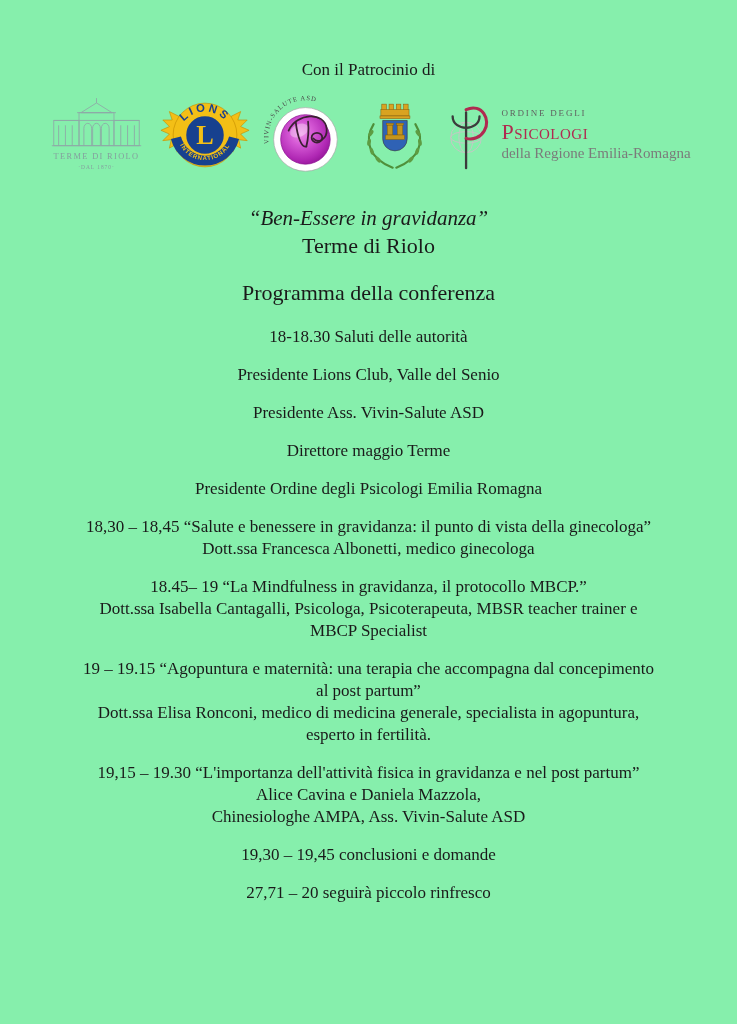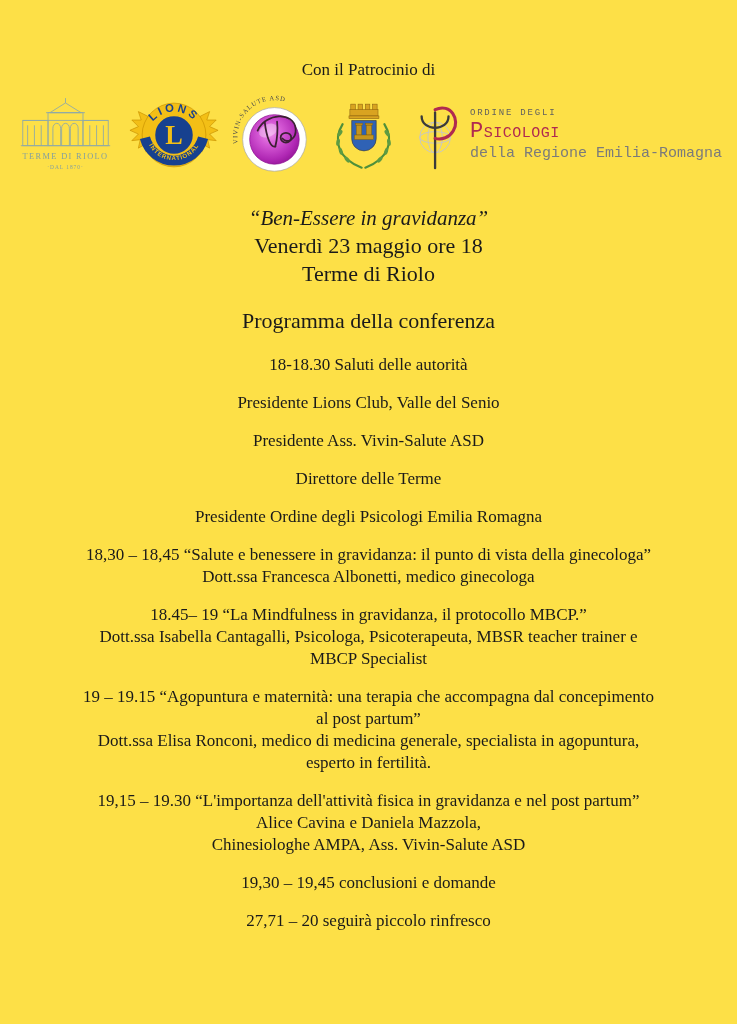--- a/index.html
+++ b/index.html
@@ -8,21 +8,21 @@
     --c-lions-gold:#f3bf16;
     --c-vivin:#b028b4;
     --c-terme:#8fa9a7;
     --c-crest-blue:#2f62b5;
     --c-crest-gold:#d9a320;
     --c-branch:#4f8f3a;
     --c-ink:#1a1a1a;
   }
   html,body{margin:0;padding:0;background:#fff;}
   .page{
-    width:737px;height:1024px;background:#fde047;overflow:hidden;
+    width:737px;height:1024px;background:#86efac;overflow:hidden;
     font-family:"Liberation Serif","DejaVu Serif",serif;color:var(--c-ink);
   }
   .center{text-align:center;}
   .patrocinio{padding-top:60px;font-size:17px;}
   .logos{margin-top:12px;display:flex;justify-content:center;align-items:center;gap:13px;height:86px;}
   .logo{flex:0 0 auto;display:block;}
   .title-block{margin-top:26px;font-weight:normal;font-size:22px;line-height:28px;}
   .title-line1{font-style:italic;font-size:21px;}
   .program{margin-top:20px;font-size:22px;}
   .schedule{margin-top:20px;font-size:17px;}
@@ -50,21 +50,21 @@
   .crest-shield{fill:var(--c-crest-blue);stroke:#3a3a3a;stroke-width:0.7;}
   .crest-castle{fill:#c6951d;stroke:#7a5a10;stroke-width:0.5;}
   .crest-branch{fill:none;stroke:var(--c-branch);stroke-width:2.4;stroke-linecap:round;}
   .crest-leaf{fill:#5e9c42;}
 
   
   .psi-logo{display:flex;align-items:center;gap:7px;}
   .psi-globe{fill:none;stroke:#c6c6c6;stroke-width:1;}
   .psi-dark{fill:none;stroke:#3b3b3b;stroke-width:2.4;stroke-linecap:round;}
   .psi-red{fill:none;stroke:var(--c-red);stroke-width:3.2;stroke-linecap:round;}
-  .psi-text{display:flex;flex-direction:column;align-items:flex-start;font-family:Liberation Mono, monospace;line-height:1;}
+  .psi-text{display:flex;flex-direction:column;align-items:flex-start;font-family:Liberation Serif, serif;line-height:1;}
   .psi-ordine{font-size:9px;letter-spacing:1.8px;color:#5f5f5f;margin-bottom:3px;}
   .psi-name{font-size:22px;color:var(--c-red);font-variant:small-caps;letter-spacing:0.5px;}
   .psi-sub{font-size:15px;color:#7b7b7b;margin-top:3px;}
 </style>
 </head>
 <body>
 
 <div class="page">
 
   <div class="patrocinio center">Con il Patrocinio di</div>
@@ -177,31 +177,30 @@
       <div class="psi-text">
         <span class="psi-ordine">ORDINE DEGLI</span>
         <span class="psi-name">Psicologi</span>
         <span class="psi-sub">della Regione Emilia-Romagna</span>
       </div>
     </div>
   </div>
 
   <div class="title-block center">
     <div class="title-line1">“Ben-Essere in gravidanza”</div>
-    <div>Venerdì 23 maggio ore 18</div>
     <div>Terme di Riolo</div>
   </div>
 
   <div class="program center">Programma della conferenza</div>
 
   <div class="schedule center">
       <p>18-18.30 Saluti delle autorità</p>
       <p>Presidente Lions Club, Valle del Senio</p>
       <p>Presidente Ass. Vivin-Salute ASD</p>
-      <p>Direttore delle Terme</p>
+      <p>Direttore maggio Terme</p>
       <p>Presidente Ordine degli Psicologi Emilia Romagna</p>
       <p>18,30 – 18,45 “Salute e benessere in gravidanza: il punto di vista della ginecologa”<br>Dott.ssa Francesca Albonetti, medico ginecologa</p>
       <p>18.45– 19 “La Mindfulness in gravidanza, il protocollo MBCP.”<br>Dott.ssa Isabella Cantagalli, Psicologa, Psicoterapeuta, MBSR teacher trainer e<br>MBCP Specialist</p>
       <p>19 – 19.15 “Agopuntura e maternità: una terapia che accompagna dal concepimento<br>al post partum”<br>Dott.ssa Elisa Ronconi, medico di medicina generale, specialista in agopuntura,<br>esperto in fertilità.</p>
       <p>19,15 – 19.30 “L'importanza dell'attività fisica in gravidanza e nel post partum”<br>Alice Cavina e Daniela Mazzola,<br>Chinesiologhe AMPA, Ass. Vivin-Salute ASD</p>
       <p>19,30 – 19,45 conclusioni e domande</p>
       <p>27,71 – 20 seguirà piccolo rinfresco</p>
     </div>
 
 </div>

